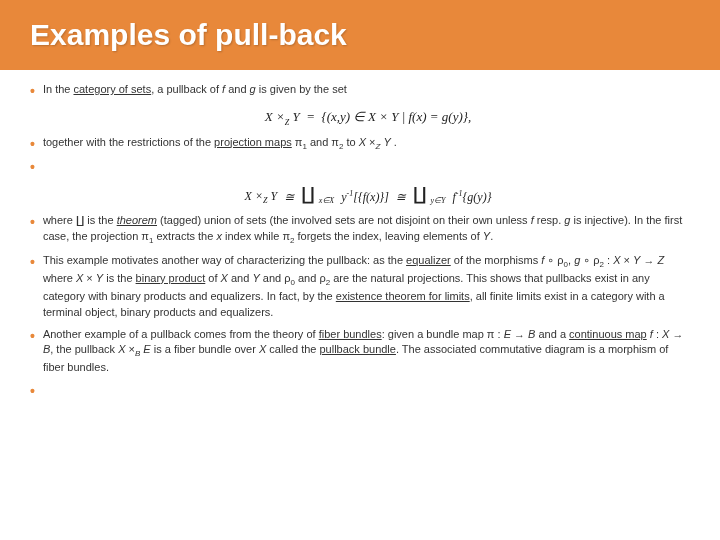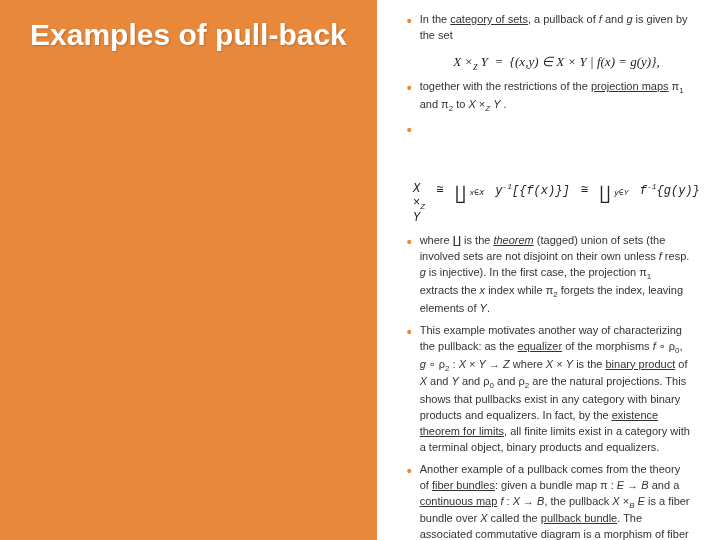--- a/index.html
+++ b/index.html
@@ -8,21 +8,21 @@
       height: 540px;
       font-family: Arial, sans-serif;
       font-size: 11px;
       background: #fff;
       overflow: hidden;
     }
     .slide {
       width: 720px;
       height: 540px;
       display: flex;
-      flex-direction: row;
+      flex-direction: column;
     }
     .header {
       background: #E8883A;
       padding: 18px 30px;
       flex-shrink: 0;
     }
     .header h1 {
       font-size: 30px;
       font-weight: bold;
       color: #fff;
@@ -64,29 +64,28 @@
       display: block;
       text-align: center;
       font-family: Liberation Serif, serif;
       font-style: italic;
       font-size: 13px;
       padding: 4px 0 2px 0;
       color: #222;
     }
     .coproduct-row {
       display: flex;
-      align-items: flex-start;
+      align-items: flex-end;
       gap: 4px;
       justify-content: center;
-      font-family: Liberation Mono, monospace;
+      font-family: Liberation Serif, serif;
       font-style: italic;
       font-size: 12px;
       padding: 2px 0;
       color: #222;
-      margin-top: 36px;
     }
     .big-coprod {
       font-size: 18px;
       font-style: normal;
     }
     sub, sup {
       font-size: 8px;
     }
     .indent-row {
       margin-left: 16px;

